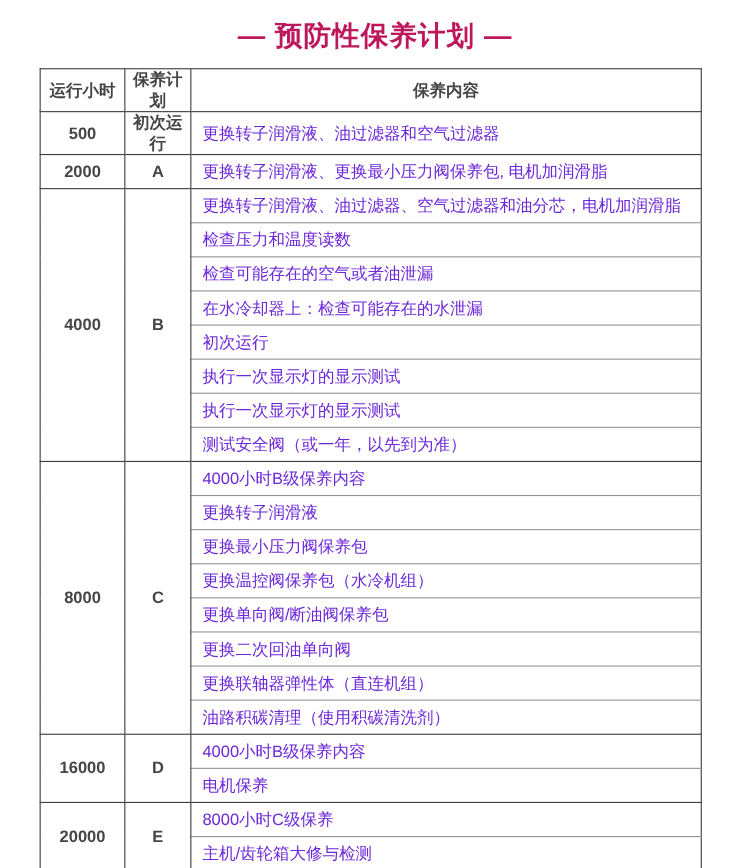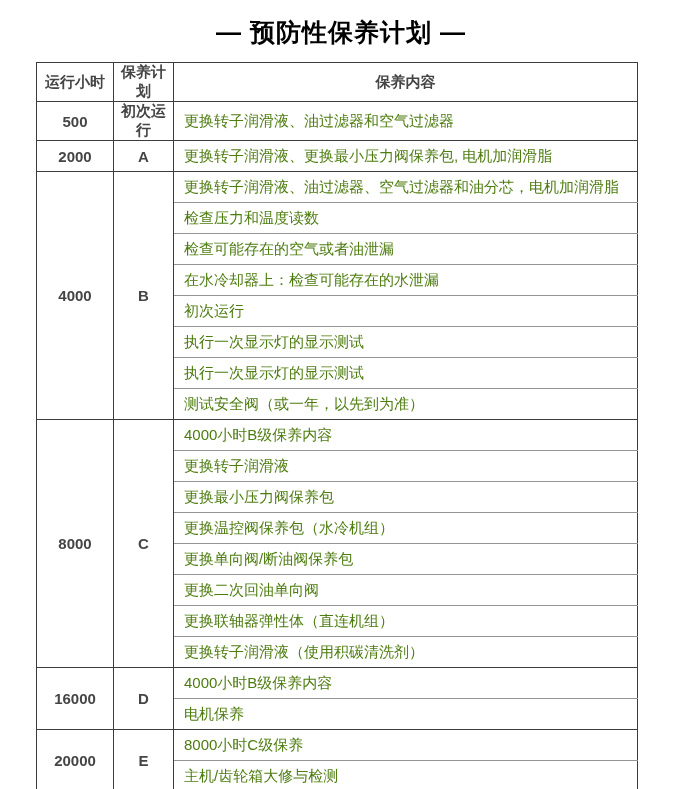--- a/index.html
+++ b/index.html
@@ -13,21 +13,21 @@
     width: 682px;
     height: 789px;
     background: #ffffff;
     overflow: hidden;
   }
   .page-title {
     margin: 16px 0 13px 0;
     text-align: center;
     font-size: 25px;
     font-weight: bold;
-    color: #000000;
+    color: #be185d;
     letter-spacing: 1px;
   }
   table.maint {
     border-collapse: collapse;
     table-layout: fixed;
     width: 601px;
     margin-left: 36px;
   }
   table.maint th {
     border: 1px solid #3c3c3c;
@@ -49,21 +49,21 @@
     border: 1px solid #3c3c3c;
     text-align: center;
     font-weight: bold;
     color: #454545;
     padding: 0;
   }
   td.cell-content {
     border: 1px solid #949494;
     border-right-color: #3c3c3c;
     text-align: left;
-    color: #4d7c0f;
+    color: #6d28d9;
     padding: 0 10px;
     font-weight: normal;
   }
   td.section-end {
     border-bottom-color: #3c3c3c;
   }
   col.c-hours  { width: 77px; }
   col.c-plan   { width: 60px; }
   col.c-content{ width: 464px; }
 </style>
@@ -144,21 +144,21 @@
     <tr>
       <td class="cell-content">更换单向阀/断油阀保养包</td>
     </tr>
     <tr>
       <td class="cell-content">更换二次回油单向阀</td>
     </tr>
     <tr>
       <td class="cell-content">更换联轴器弹性体（直连机组）</td>
     </tr>
     <tr>
-      <td class="cell-content section-end">更换转子润滑液（使用积碳清洗剂）</td>
+      <td class="cell-content section-end">油路积碳清理（使用积碳清洗剂）</td>
     </tr>
 
     <tr>
       <td class="cell-hours" rowspan="2">16000</td>
       <td class="cell-plan" rowspan="2">D</td>
       <td class="cell-content">4000小时B级保养内容</td>
     </tr>
     <tr>
       <td class="cell-content section-end">电机保养</td>
     </tr>

